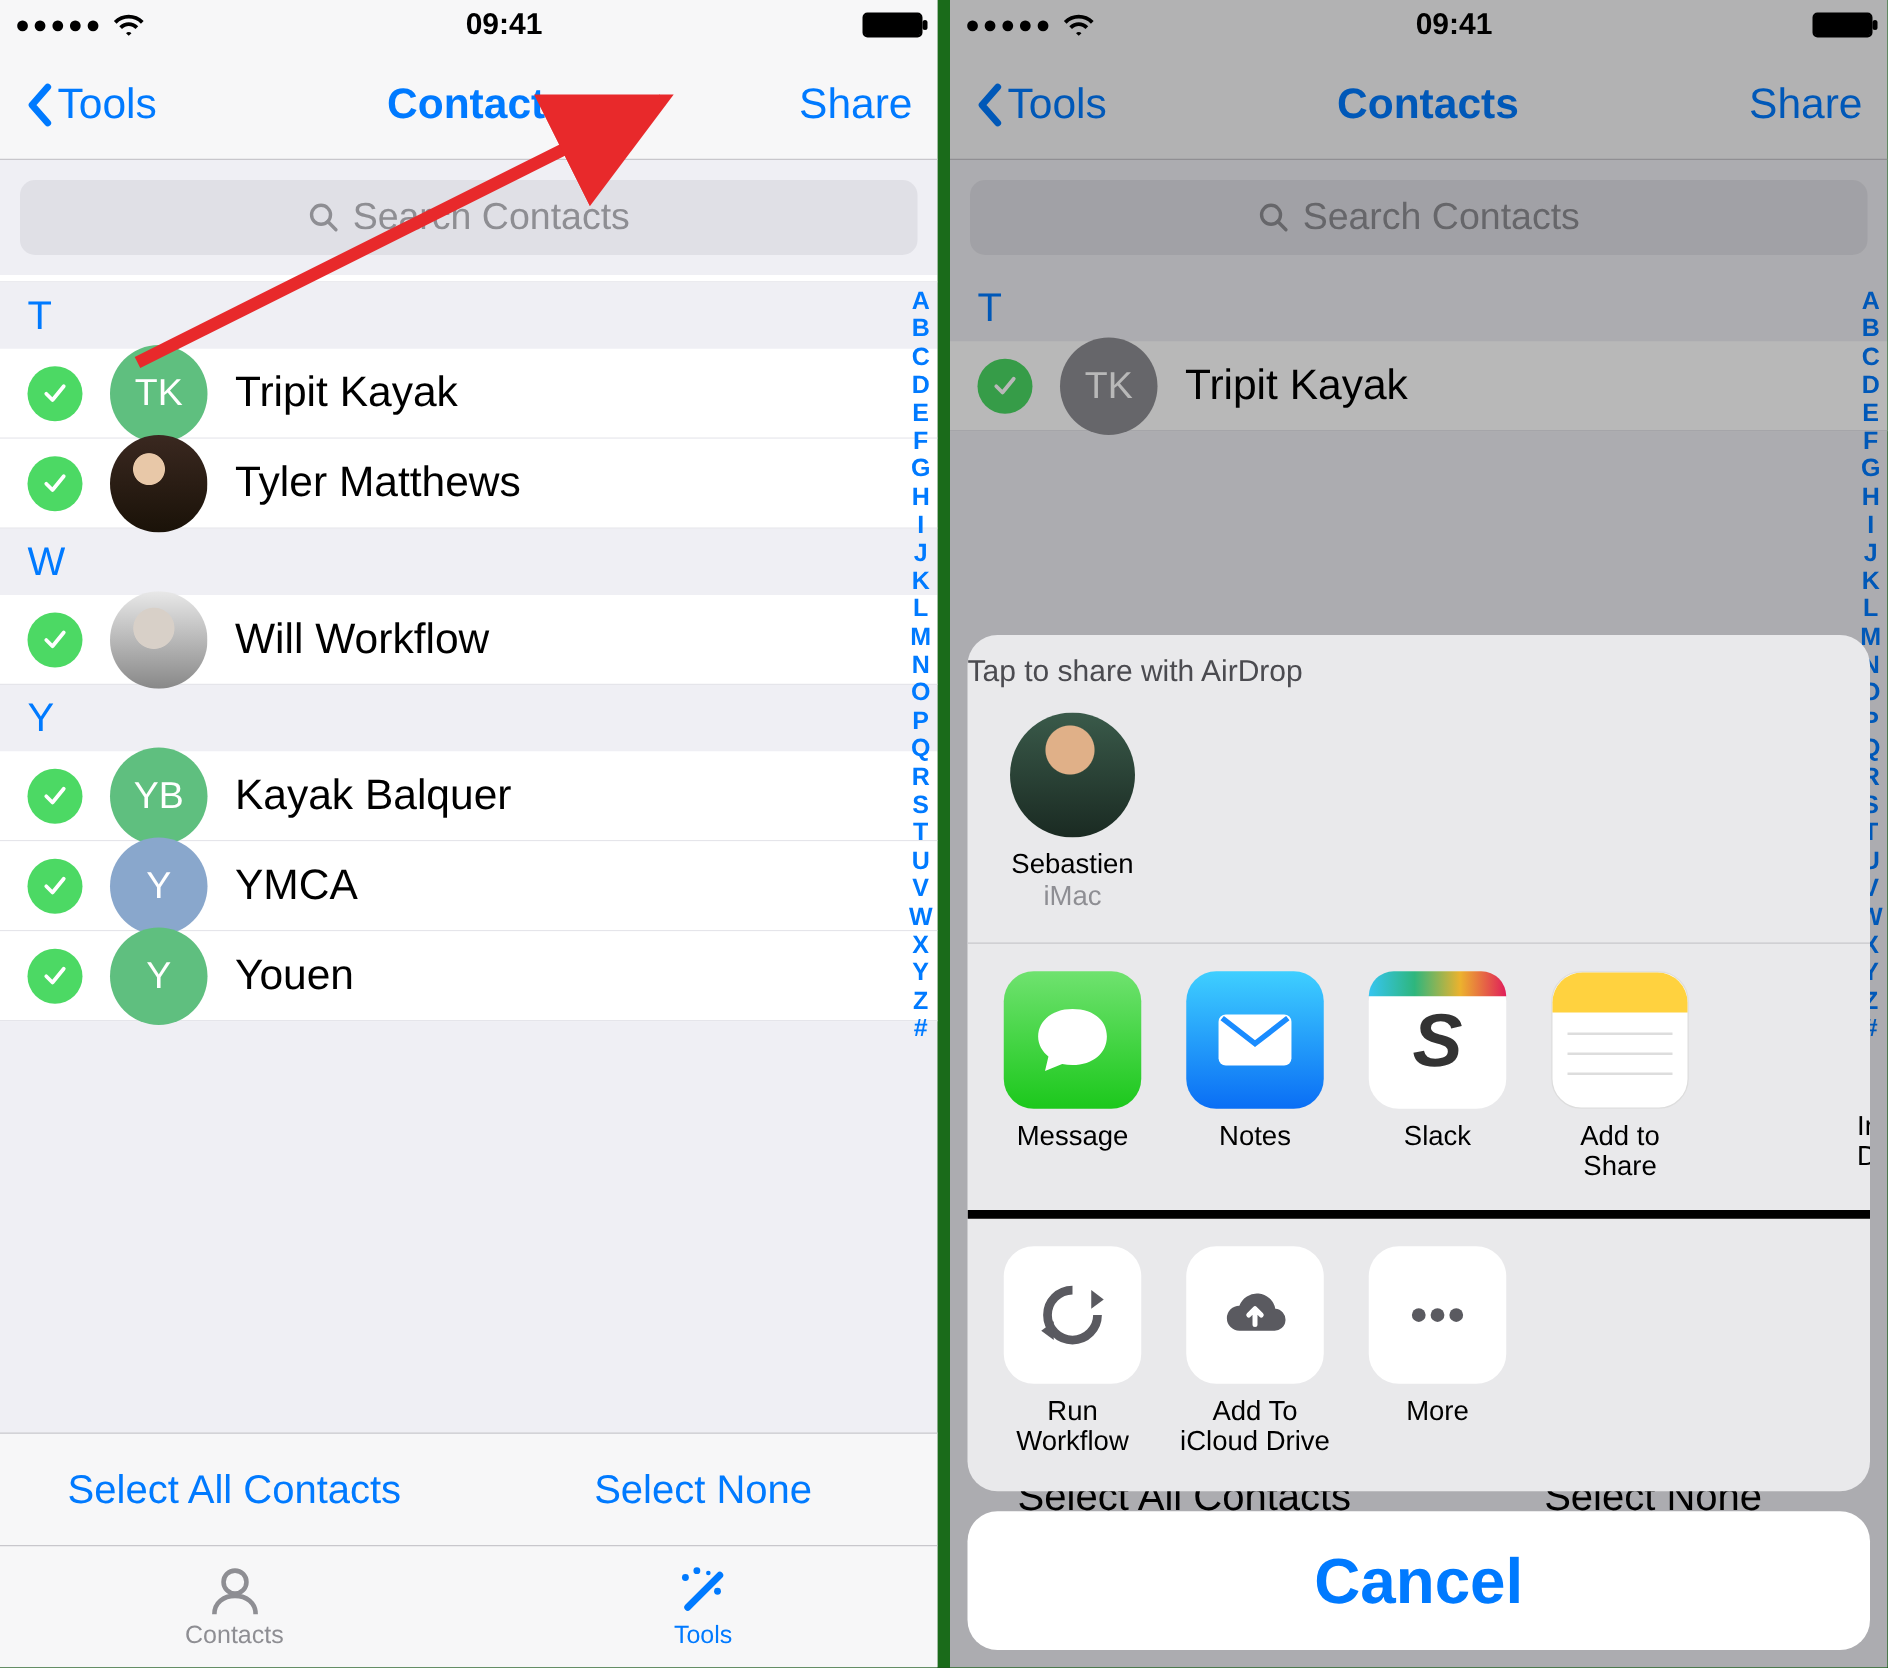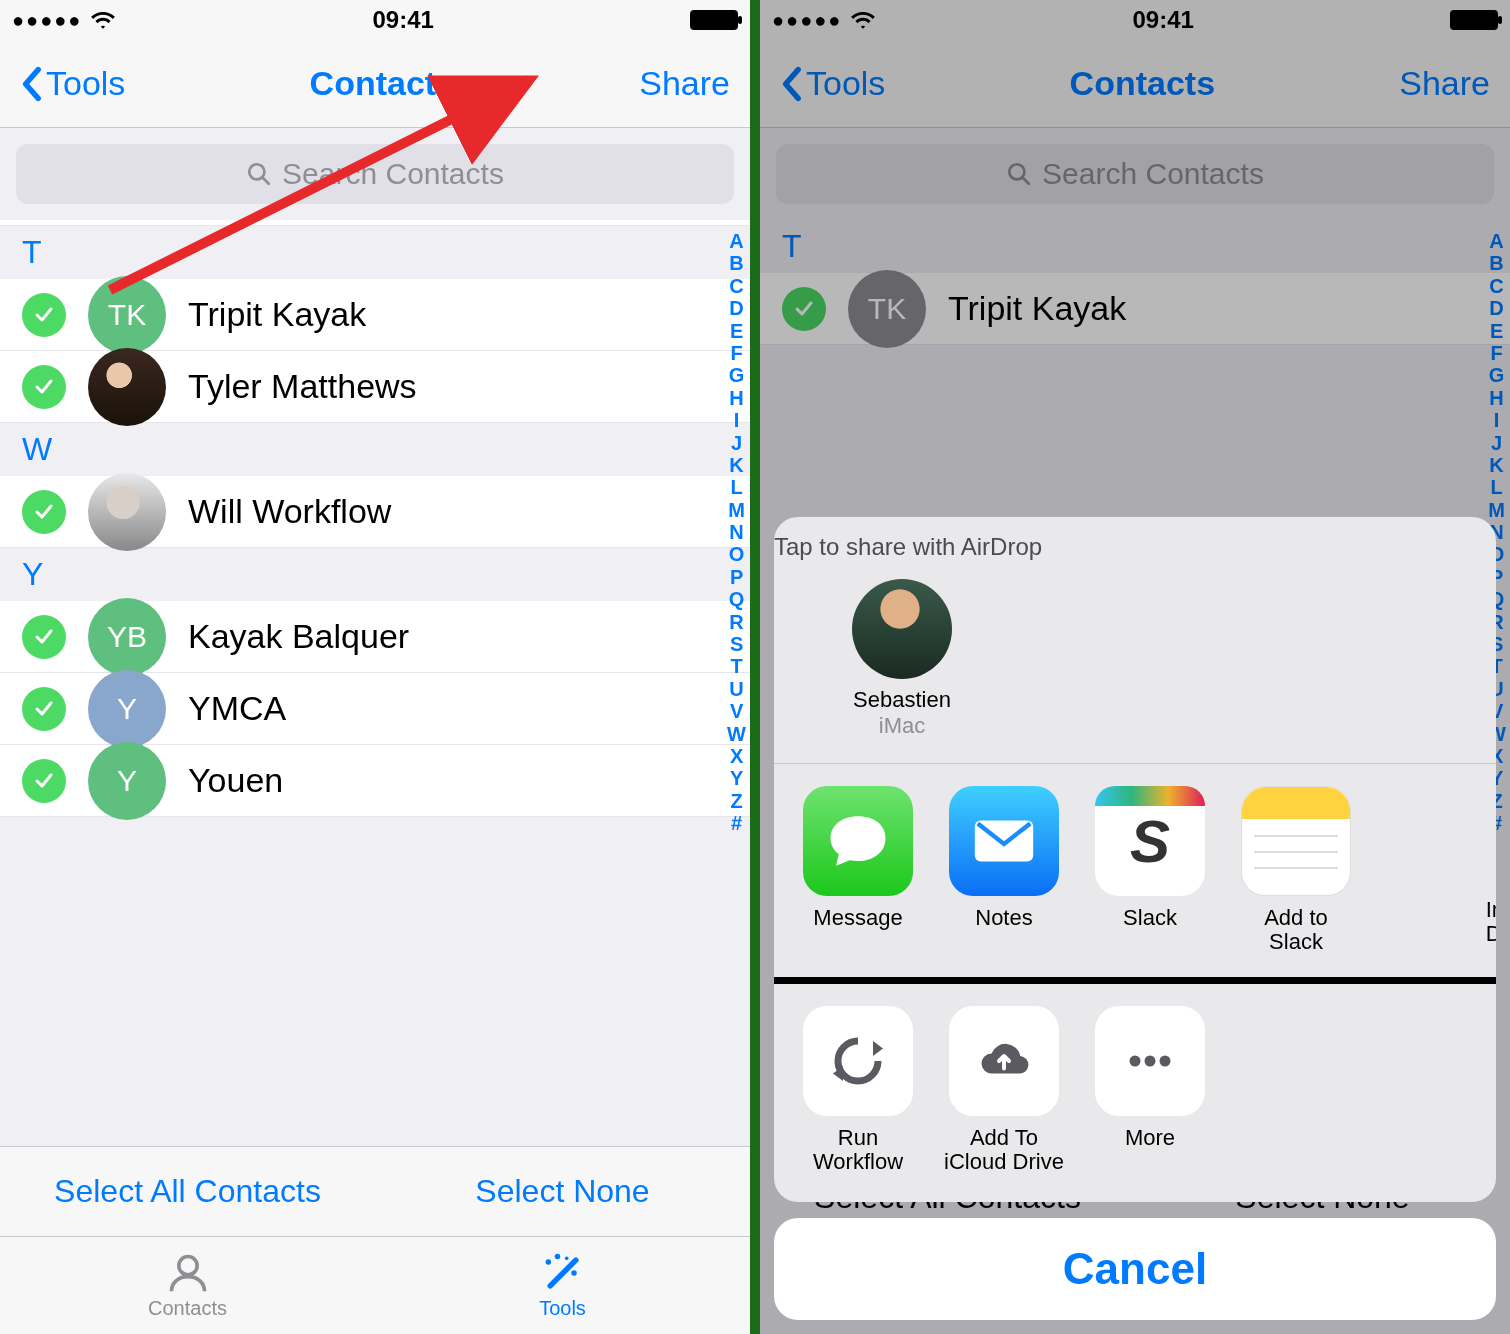--- a/index.html
+++ b/index.html
@@ -122,21 +122,21 @@
   .arrow-annot { position:absolute; z-index:40; pointer-events:none; }
 
   
   .share-sheet {
     position:absolute; left:14px; right:14px; bottom:14px; z-index:100;
   }
   .sheet-panel {
     background:#e9e9eb; border-radius:24px; overflow:hidden; margin-bottom:16px;
   }
   .sheet-header { text-align:left; color:#4b4b50; font-size:24px; padding:16px 0 8px; }
-  .airdrop-row { display:flex; padding:10px 24px 24px; gap:28px;margin-left:44px; }
+  .airdrop-row { display:flex; padding:10px 24px 24px; gap:28px; }
   .airdrop-item { display:flex; flex-direction:column; align-items:center; width:120px; }
   .airdrop-avatar { width:100px; height:100px; border-radius:50%; background: radial-gradient(circle at 48% 30%, #e0b088 22%, transparent 23%), linear-gradient(#3a5a4a, #1a2a22); }
   .airdrop-name { font-size:22px; color:#000; margin-top:8px; text-align:center;}
   .airdrop-sub { font-size:22px; color:#8e8e93;}
 
   .app-row { display:flex; padding:22px 24px; gap:26px; border-top:1px solid #c8c7cc; overflow:hidden; }
   .app-item { display:flex; flex-direction:column; align-items:center; width:120px; flex-shrink:0; }
   .app-icon { width:110px; height:110px; border-radius:24px; display:flex; align-items:center; justify-content:center; }
   .app-label { font-size:22px; color:#000; margin-top:10px; text-align:center; line-height:1.1; white-space:pre-line;}
 
@@ -147,21 +147,21 @@
   .ic-slack span { font-size:60px; font-weight:700; color:#333; font-style:italic; }
   .ic-notes { background:#fff; border:1px solid #ddd; position:relative; }
   .ic-notes::before { content:""; position:absolute; top:0; left:0; right:0; height:32px; background:#ffd23f; border-radius:24px 24px 0 0;}
   .ic-notes::after { content:""; position:absolute; top:48px; left:12px; right:12px; height:2px; background:#ddd; box-shadow:0 16px 0 #ddd, 0 32px 0 #ddd;}
 
   .action-row { display:flex; padding:22px 24px 28px; gap:26px; border-top:7px solid #000000; }
   .action-icon { width:110px; height:110px; border-radius:24px; background:#fff; display:flex; align-items:center; justify-content:center; }
   .action-icon svg { width:60px; height:60px; }
 
   .cancel-btn {
-    background:#fff; border-radius:24px; text-align:center; font-size:44px;
+    background:#fff; border-radius:24px; text-align:center; font-size:51px;
     color:#007aff; font-weight:600; padding:26px 0;
   }
 
   .partial-label { position:absolute; font-size:22px; color:#000; line-height:1.1;}
   
   .peek-row { position:absolute; bottom:14px; left:0; right:0; display:flex; }
   .peek-row span { flex:1; text-align:center; font-size:32px; color:#000; }
 </style>
 </head>
 <body>
@@ -453,21 +453,21 @@
           <div class="app-label">Notes</div>
         </div>
         <div class="app-item">
           <div class="app-icon ic-slack">
               <span>S</span>
             </div>
           <div class="app-label">Slack</div>
         </div>
         <div class="app-item">
           <div class="app-icon ic-notes"></div>
-          <div class="app-label">Add to Slack</div>
+          <div class="app-label">Add to Share</div>
         </div>
         <div class="partial-label" style="right:-8px; top:134px; white-space:pre-line;">In
 D</div>
       </div>
       <div class="action-row">
         <div class="app-item">
           <div class="action-icon">
             <svg viewBox="0 0 24 24">
                 <path d="M12 4a8 8 0 1 0 8 8" fill="none" stroke="#5a5a60" stroke-width="2.8"></path>
                 <path d="M18 4l4 3-4 3z" fill="#5a5a60"></path>

